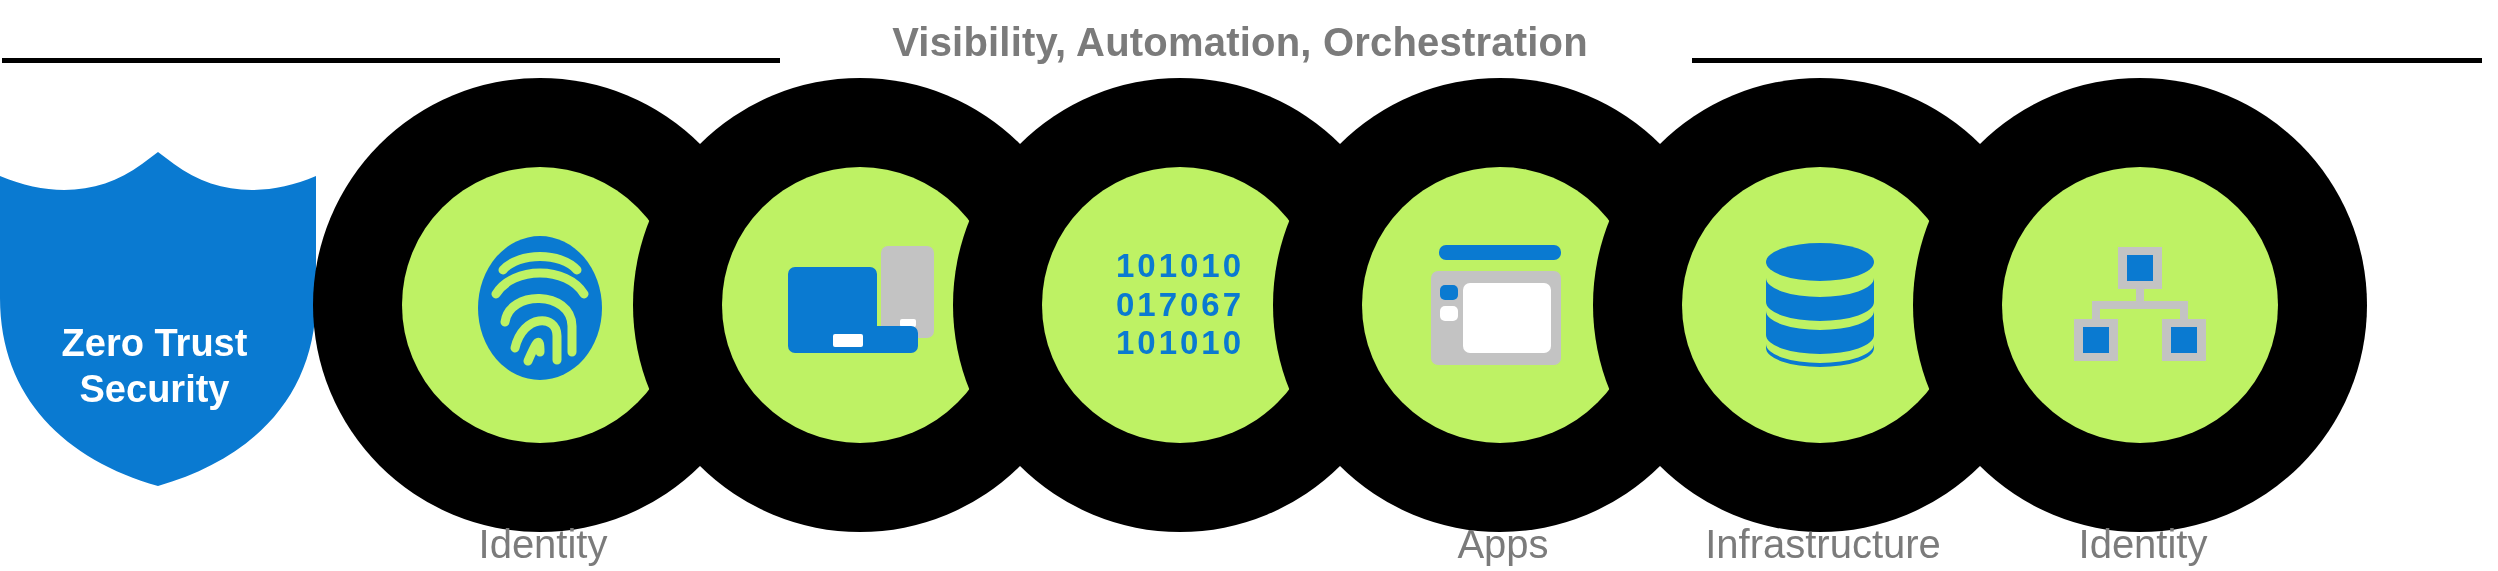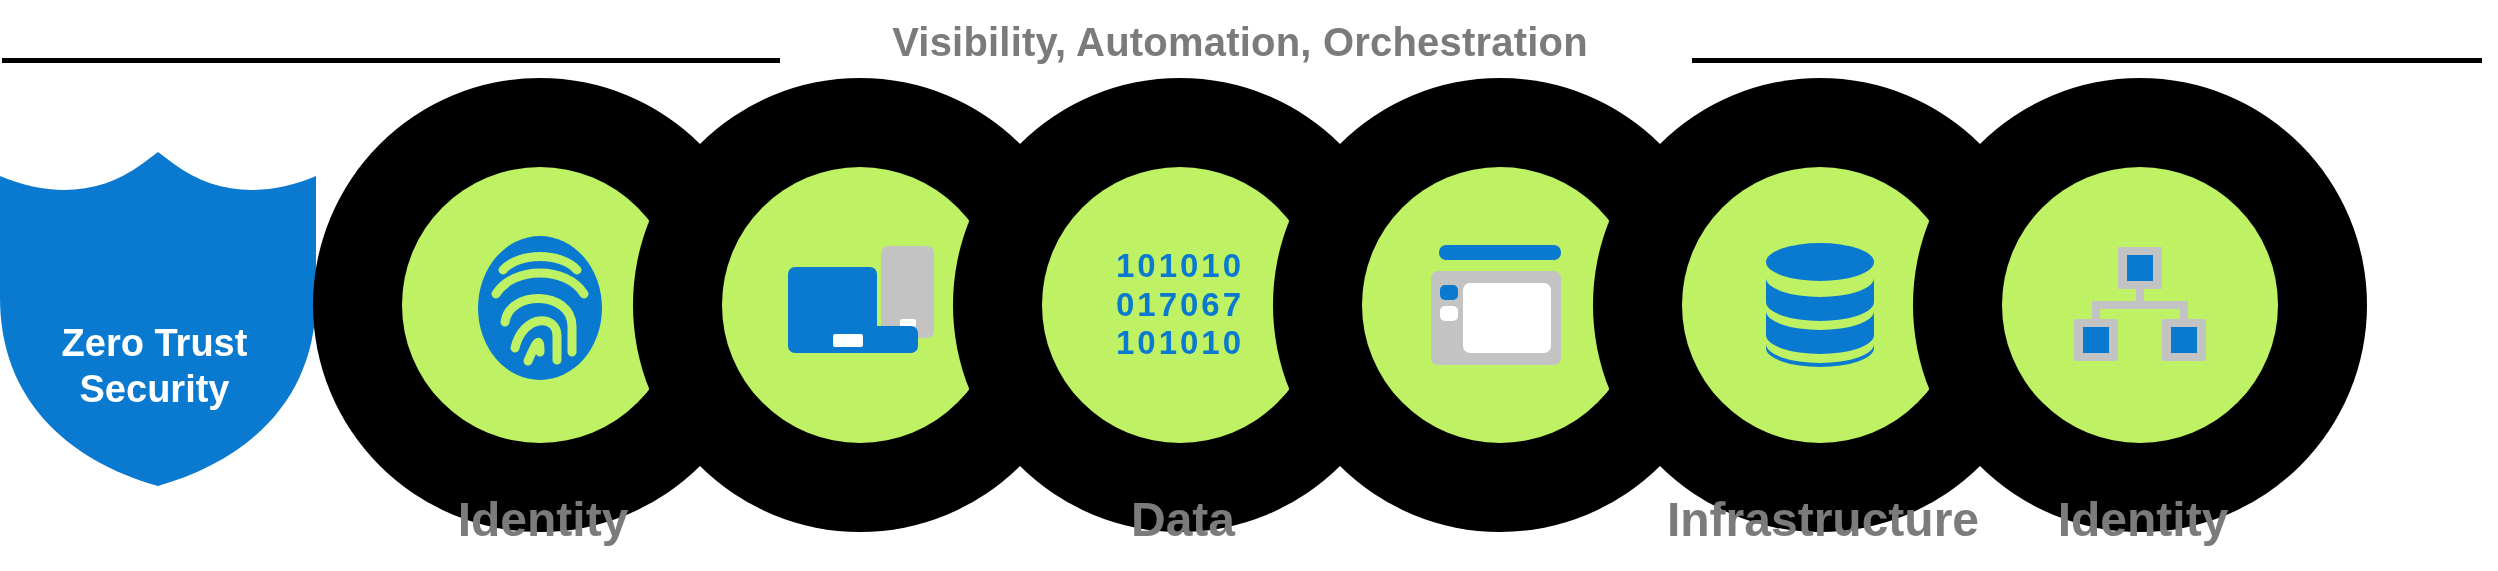--- a/index.html
+++ b/index.html
@@ -94,26 +94,26 @@
     border-radius: 50%;
     background: #bef264;
     display: flex;
     align-items: center;
     justify-content: center;
   }
   .ring-inner svg { display: block; }
 
   .pillar-label {
     position: absolute;
-    top: 496px;
+    top: 524px;
     width: 460px;
     text-align: center;
     color: #7b7b7b;
-    font-size: 48px;
-    font-weight: bold;
+    font-size: 40px;
+    font-weight: normal;
     line-height: 1;
     white-space: nowrap;
   }
 
   
   .binary {
     color: #0a7ad1;
     font-family: "Liberation Sans", sans-serif;
     font-size: 33px;
     font-weight: bold;
@@ -185,35 +185,35 @@
 
   <div class="ring" style="left:953px">
     <div class="ring-inner">
       <div class="binary">
         <div>101010</div>
         <div>017067</div>
         <div>101010</div>
       </div>
     </div>
   </div>
-  <div class="pillar-label" style="left:953px">Data</div>
 
   <div class="ring" style="left:1273px">
     <div class="ring-inner">
       <span>
         <svg width="150" height="128" viewBox="0 0 150 128" xmlns="http://www.w3.org/2000/svg">
           <rect x="14" y="4" width="122" height="15" rx="7" fill="#0a7ad1"></rect>
           <rect x="6" y="30" width="130" height="94" rx="7" fill="#c3c3c3"></rect>
           <rect x="38" y="42" width="88" height="70" rx="7" fill="#ffffff"></rect>
           <rect x="15" y="44" width="18" height="15" rx="5" fill="#0a7ad1"></rect>
           <rect x="15" y="65" width="18" height="15" rx="5" fill="#ffffff"></rect>
         </svg>
       </span>
     </div>
   </div>
+  <div class="pillar-label" style="left:1273px">Apps</div>
 
   <div class="ring" style="left:1593px">
     <div class="ring-inner">
       <span>
         <svg width="128" height="130" viewBox="0 0 128 130" xmlns="http://www.w3.org/2000/svg">
           <g fill="#0a7ad1">
             <ellipse cx="64" cy="22" rx="54" ry="19"></ellipse>
             <path d="M10 38 v24 a54 19 0 0 0 108 0 v-24 a54 19 0 0 1 -108 0 z"></path>
             <path d="M10 71 v24 a54 19 0 0 0 108 0 v-24 a54 19 0 0 1 -108 0 z"></path>
             <path d="M10 104 v4 a54 19 0 0 0 108 0 v-4 a54 19 0 0 1 -108 0 z"></path>

